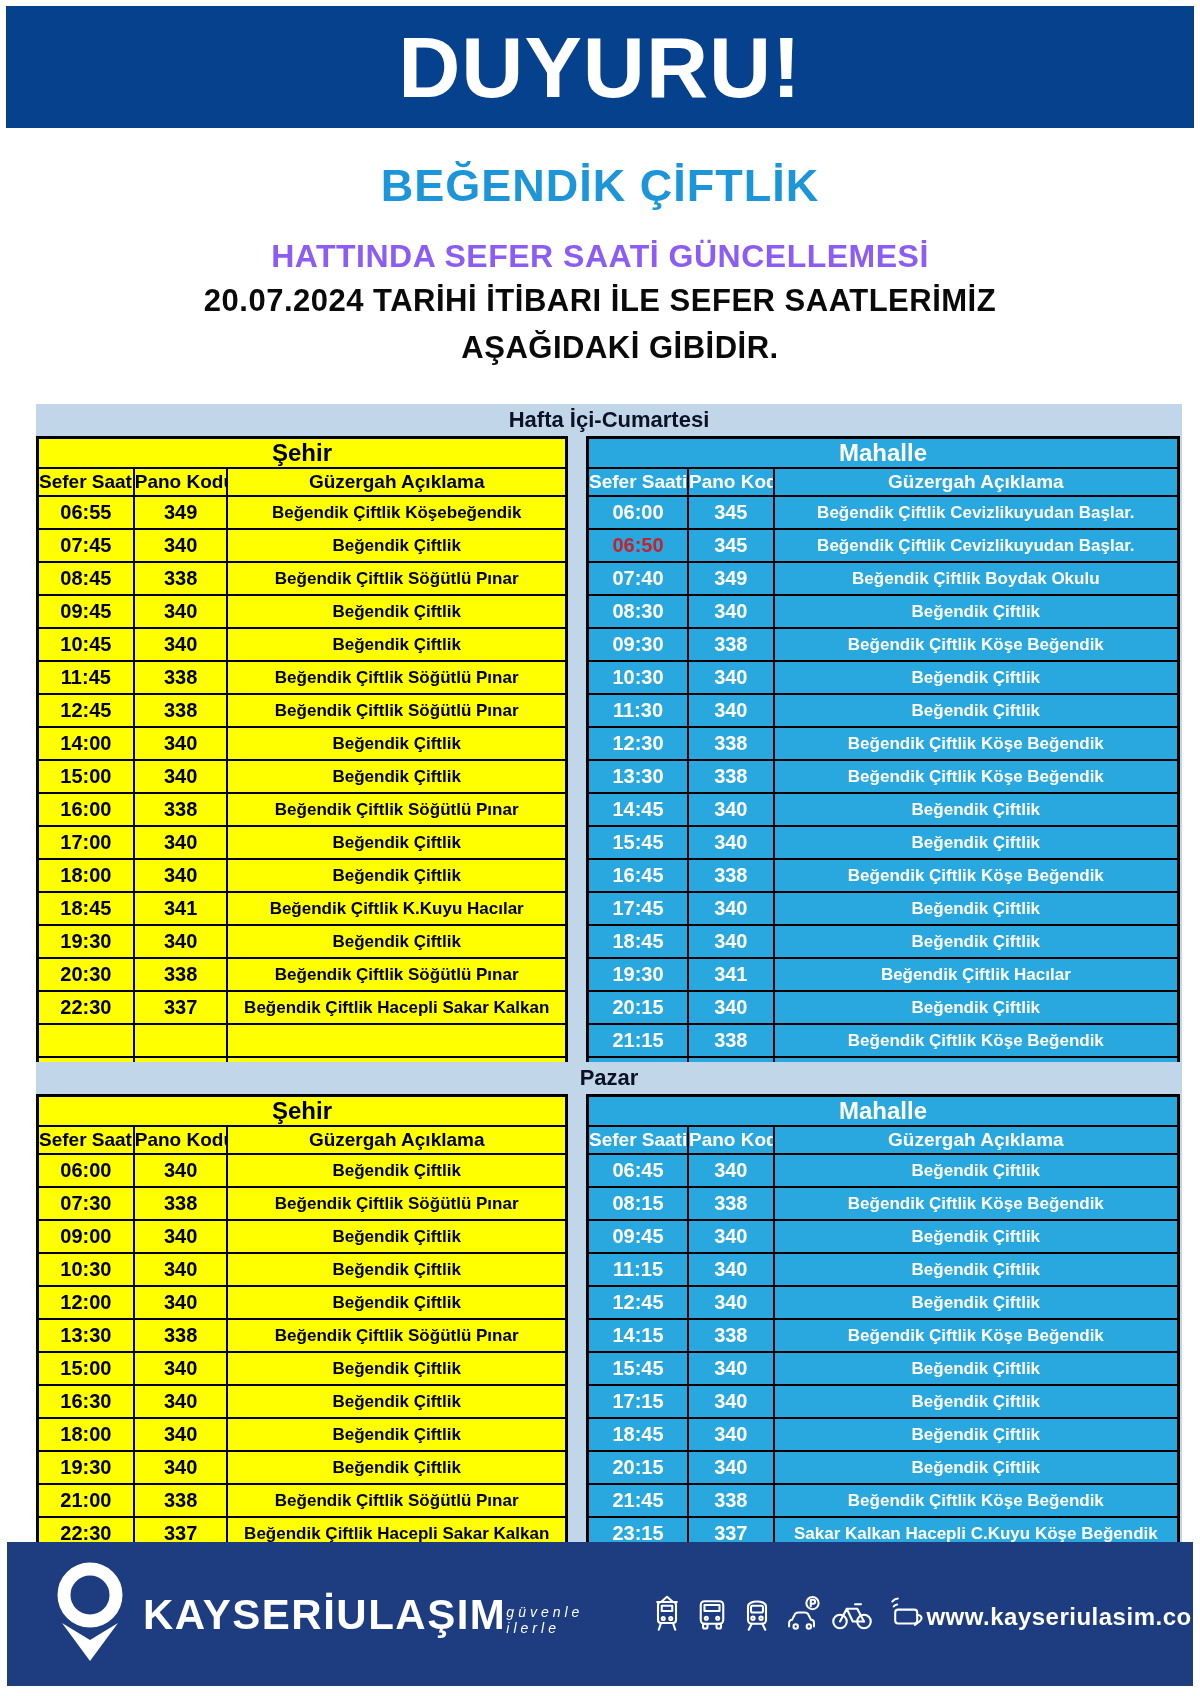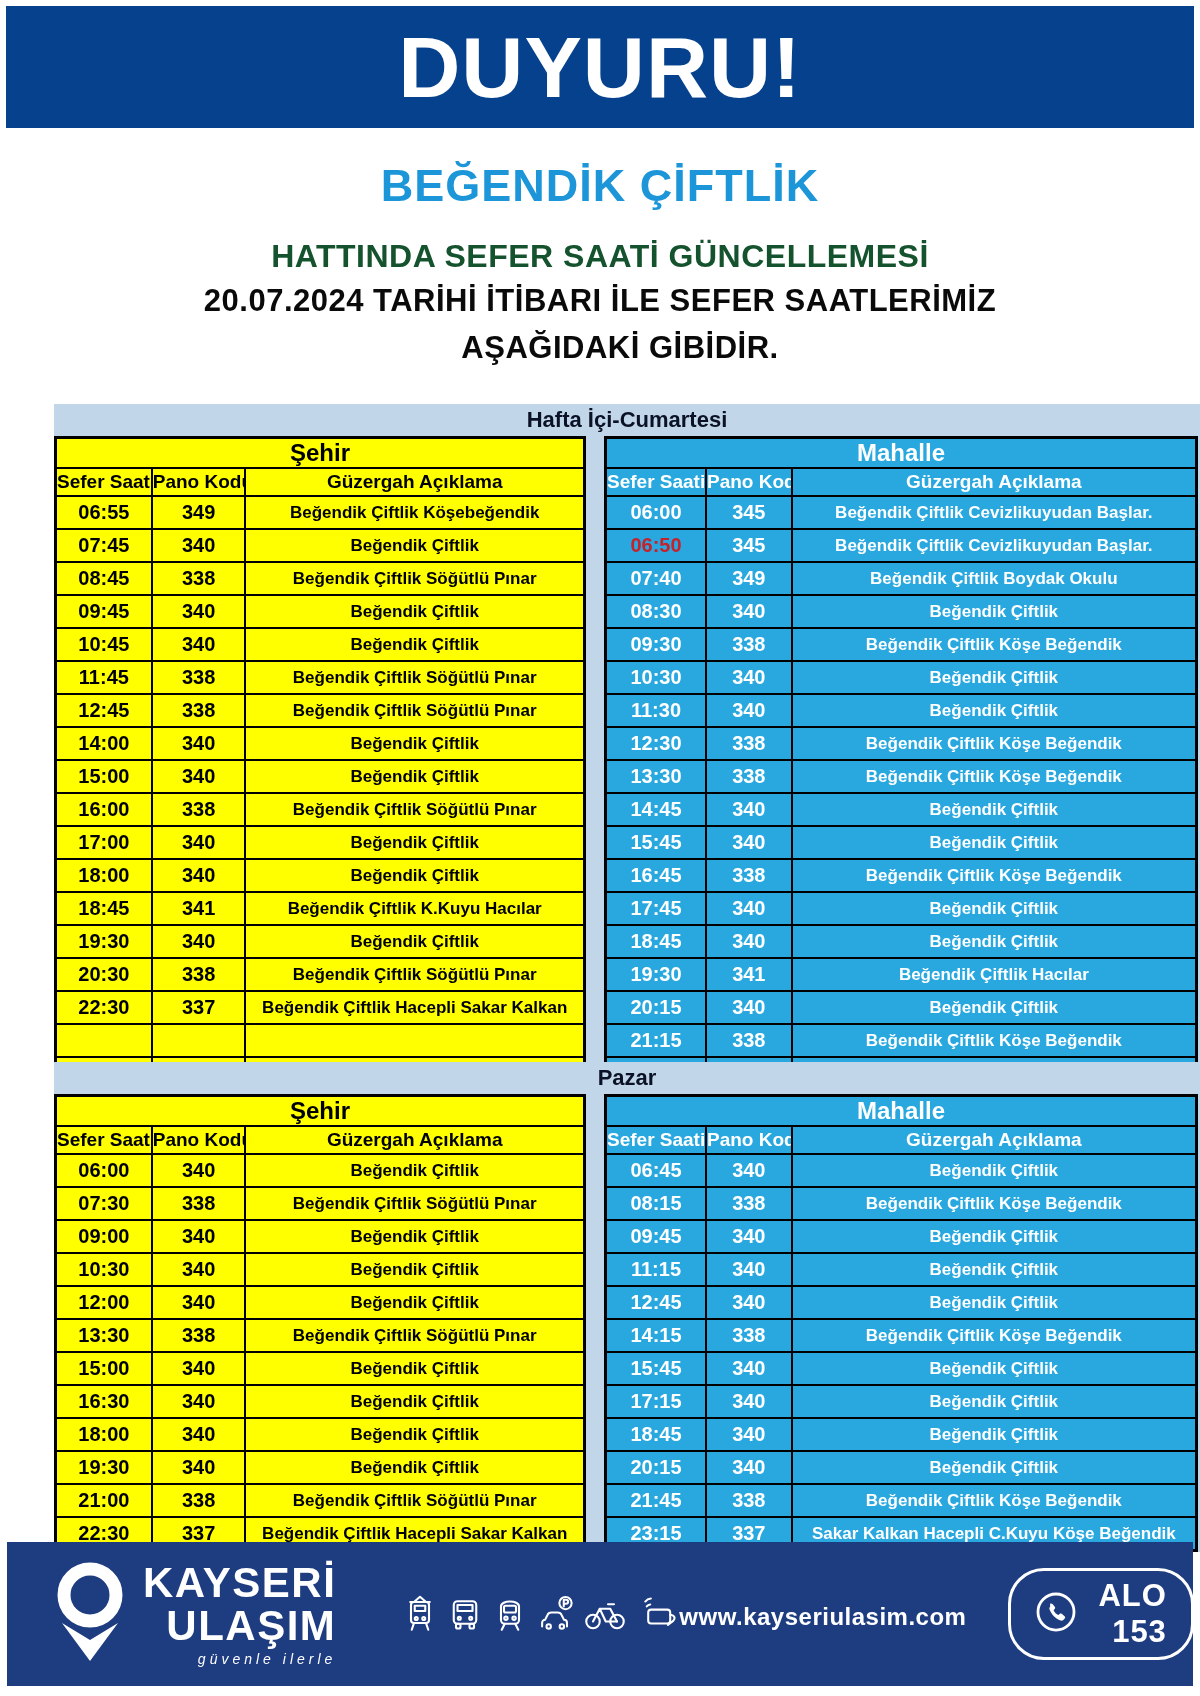--- a/index.html
+++ b/index.html
@@ -15,32 +15,32 @@
   .banner-title{
     color:#ffffff;font-size:86px;font-weight:bold;letter-spacing:1px;margin:6px;line-height:1;
   }
   
   .line-name{
     position:absolute;left:0;top:160px;width:100%;text-align:center;
     color:#1D96D9;font-size:45px;font-weight:bold;letter-spacing:1px;
   }
   .subtitle{
     position:absolute;left:0;top:238px;width:100%;text-align:center;
-    color:#14532d;font-size:32px;font-weight:bold;letter-spacing:.5px;
+    color:#8b5cf6;font-size:32px;font-weight:bold;letter-spacing:.5px;
   }
   .date-line-1{
     position:absolute;left:0;top:283px;width:100%;text-align:center;
     color:#0a0a0a;font-size:31px;font-weight:bold;letter-spacing:.5px;
   }
   .date-line-2{
     position:absolute;left:0;top:330px;width:100%;text-align:center;
     color:#0a0a0a;font-size:31px;font-weight:bold;letter-spacing:.5px;padding-left:20px;
   }
   
-  .section{position:absolute;left:36px;width:1146px;background:#C2D6EA;margin-left:18px;}
+  .section{position:absolute;left:36px;width:1146px;background:#C2D6EA;}
   .section-1{top:404px;}
   .section-2{top:1062px;}
   .section-title{
     height:32px;line-height:32px;text-align:center;
     font-size:22px;font-weight:bold;color:#0b1226;
   }
   .tables{display:flex;align-items:flex-start;}
   table{border-collapse:collapse;table-layout:fixed;border:3px solid #000;}
   .tbl-city{width:532px;}
   .tbl-district{width:594px;margin-left:18px;}
@@ -54,21 +54,21 @@
   td.desc-cell{font-size:17px;}
   .tbl-city th,.tbl-city td{background:#FFFF00;color:#000000;}
   .tbl-district th,.tbl-district td{background:#29A8E0;color:#ffffff;}
   .tbl-district td.red-time{color:#C5222C;}
   
   .footer{
     position:absolute;left:7px;top:1542px;width:1186px;height:144px;
     background:#1E3C80;display:flex;align-items:center;
   }
   .brand{display:flex;align-items:center;margin-left:44px;}
-  .brand-text{margin-left:14px;display:flex;flex-direction:column;align-items:flex-end;}
+  .brand-text{margin-left:14px;display:flex;flex-direction:row;align-items:flex-end;}
   .brand-line{color:#fff;font-size:42px;font-weight:bold;line-height:43px;letter-spacing:1.5px;}
   .brand-tagline{color:#fff;font-size:14px;font-style:italic;letter-spacing:4px;margin-top:4px;}
   .center-block{margin-left:66px;display:flex;flex-direction:row;align-items:center;}
   .icons-row{display:flex;align-items:flex-end;gap:9px;}
   .icons-row svg{display:block;}
   .website{color:#fff;font-size:24px;font-weight:bold;margin-top:5px;letter-spacing:.5px;}
   .alo-pill{
     margin-left:42px;display:flex;align-items:center;gap:21px;
     border:3px solid #fff;border-radius:36px;padding:7px 24px;text-align:right;
   }

